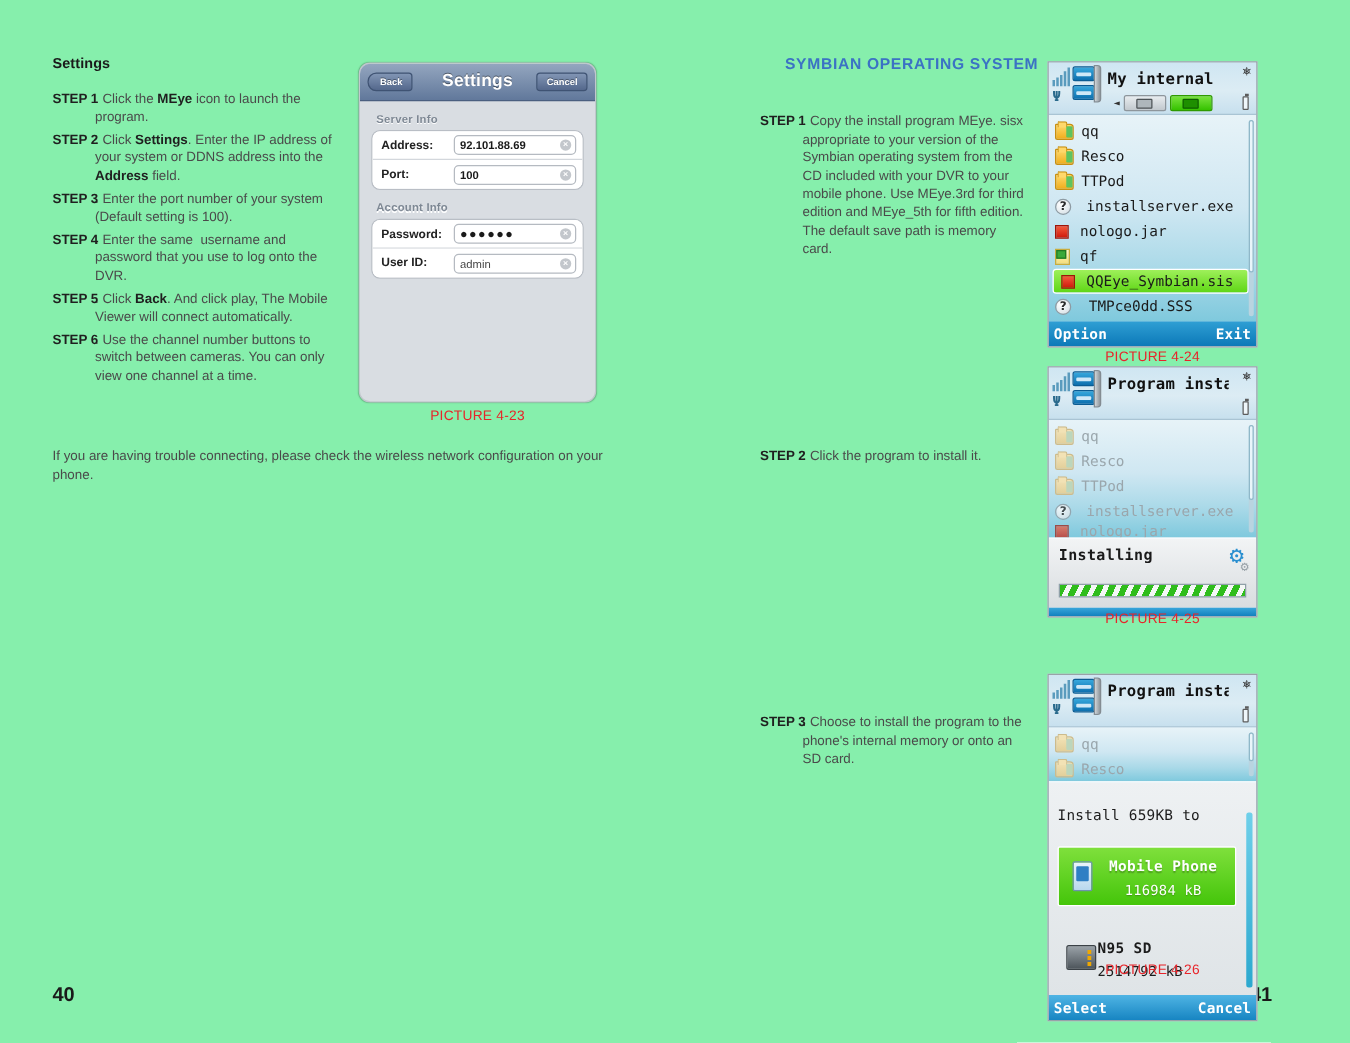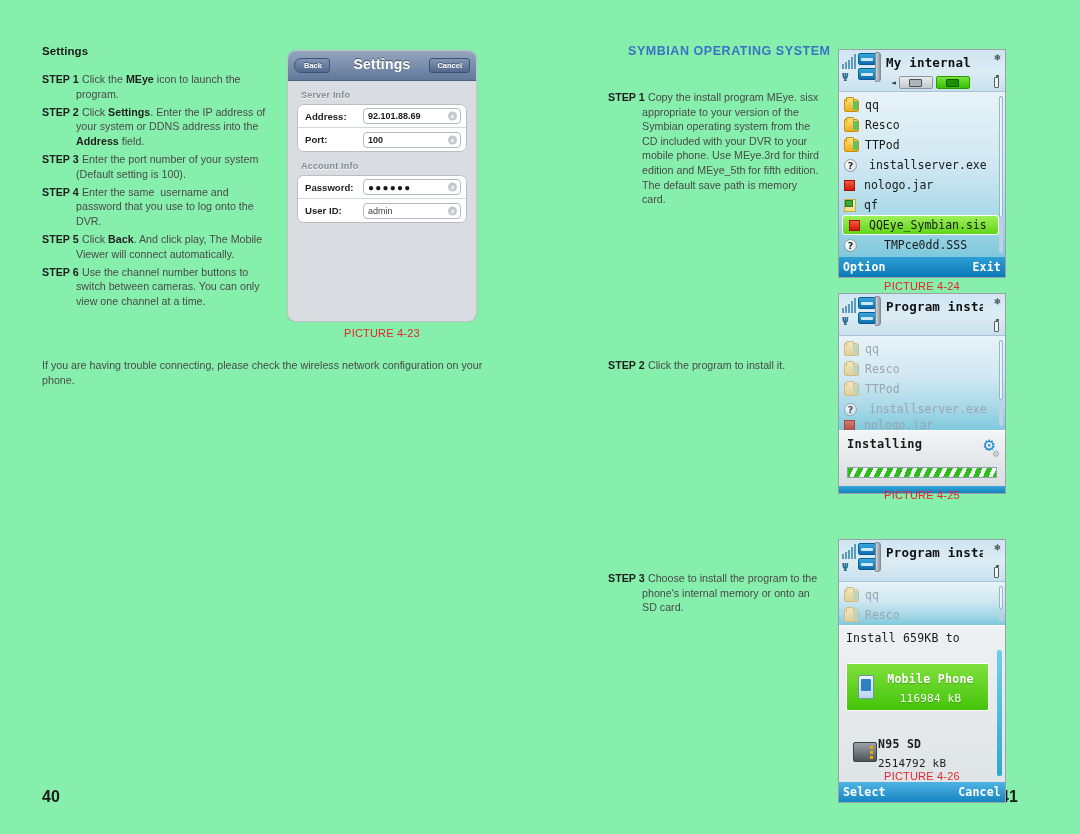--- a/index.html
+++ b/index.html
@@ -356,21 +356,21 @@
     border: 1px solid #8fa0a8;
     background: repeating-linear-gradient(115deg,
       #2fbd1b 0px, #2fbd1b 5px,
       #f4f8f5 5px, #f4f8f5 9px);
   }
   .sp-bluestrip { height: 7px; background: linear-gradient(#3aa7dc,#1180bd); }
 
   .sp-instdlg {
     background: linear-gradient(#eef1f3,#dfe4e7);
     border-top: 1px solid #fff;
-    padding: 5px 6px 4px 7px;
+    padding: 19px 6px 4px 7px;
   }
   .sp-instlbl {
     font-size: 11.5px; color: #1c1c1c; margin-bottom: 5px; letter-spacing: .2px;
   }
   .sp-opt {
     display: flex; align-items: center;
     padding: 4px 6px;
     margin-bottom: 3px;
     min-height: 36px;
     margin-top: 18px;
@@ -582,21 +582,21 @@
       <div class="sp-li">
         <span class="sp-ico ico-note"></span>
         <span style="margin-left:2px">qf</span>
       </div>
       <div class="sp-li sel">
         <span class="sp-ico ico-red" style="margin-left:4px"></span>
         <span style="margin-left:3px">QQEye_Symbian.sis</span>
       </div>
       <div class="sp-li">
         <span class="sp-ico ico-q">?</span>
-        <span style="margin-left:21px">TMPce0dd.SSS</span>
+        <span style="margin-left:8px">TMPce0dd.SSS</span>
       </div>
     </div>
     <div class="sp-softbar">
       <span>Option</span>
       <span>Exit</span>
     </div>
   </div>
   <div class="caption" style="position:absolute; left:838px; top:280px; width:168px;">PICTURE 4-24</div>
 
   <div class="sphone" style="left:838px; top:293px;">

